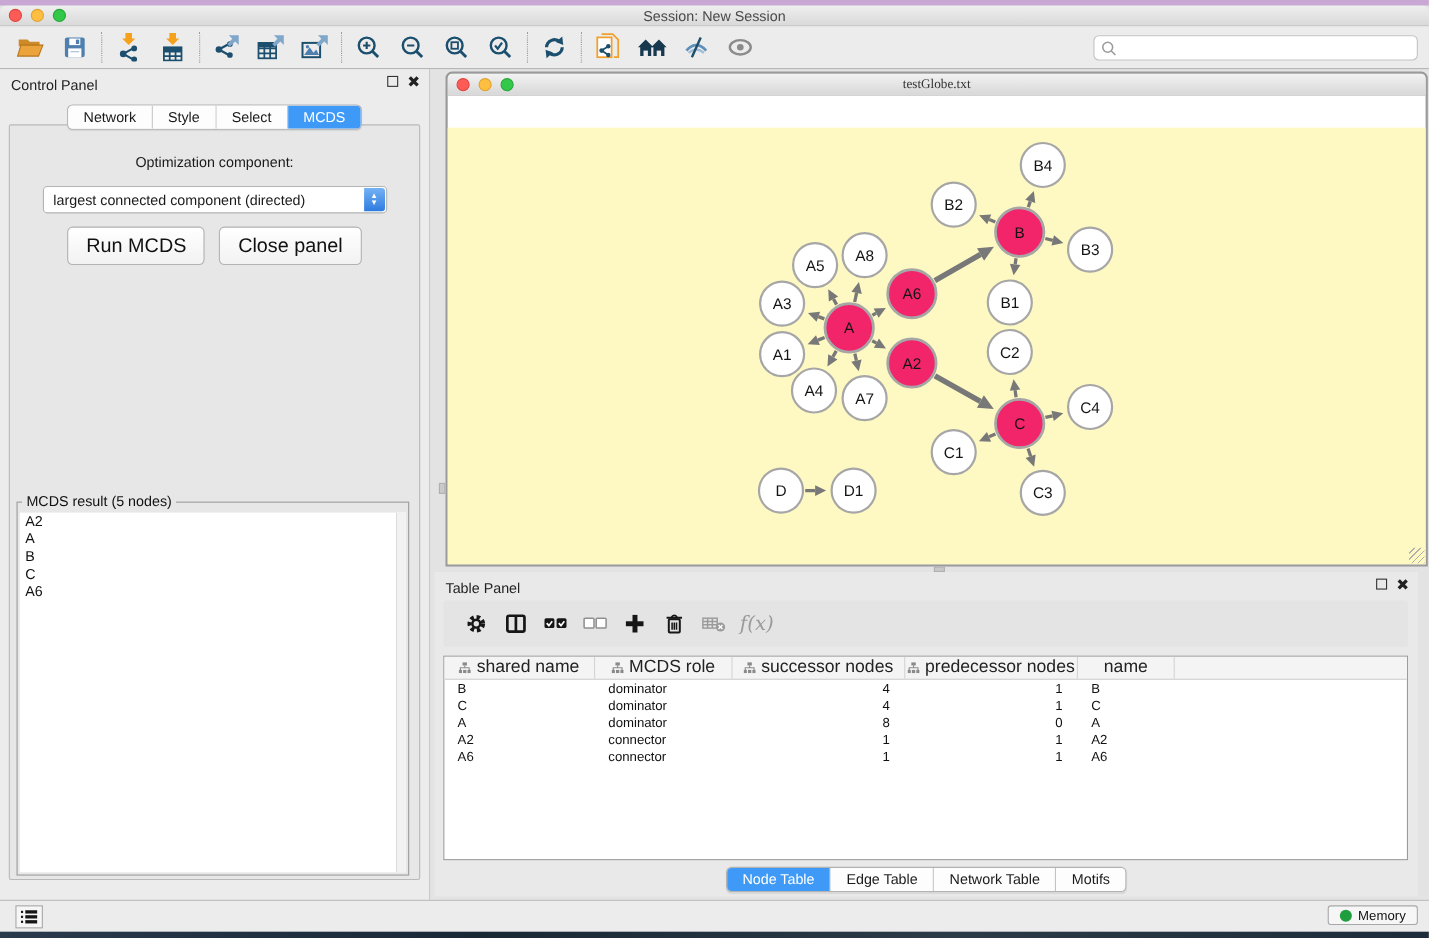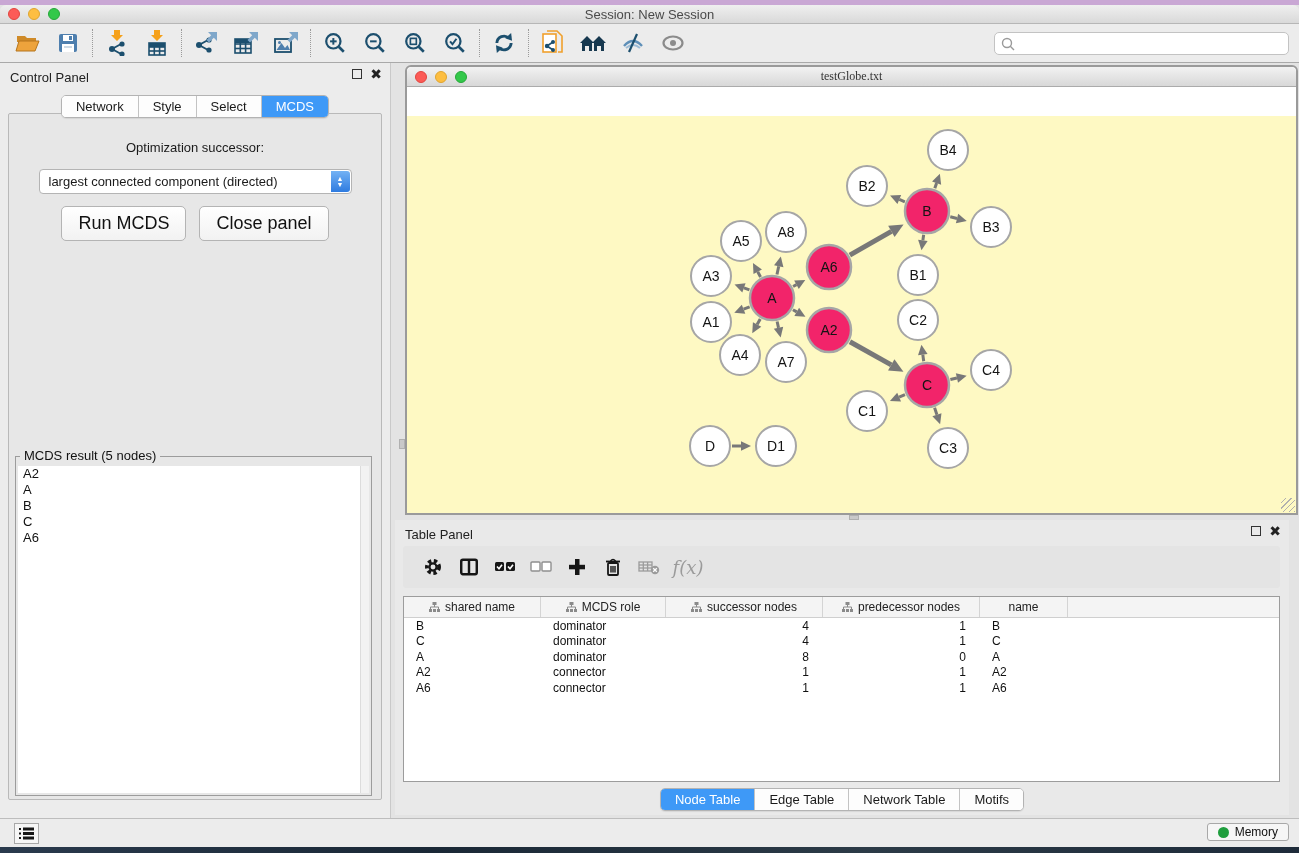--- a/index.html
+++ b/index.html
@@ -66,21 +66,21 @@
   .vthumb { position:absolute; left:-8px; top:372px; width:6px; height:10px; background:#c9c9c9; border:1px solid #b0b0b0; }
   .hthumb { position:absolute; left:442px; bottom:-7px; width:10px; height:5px; background:#c9c9c9; border:1px solid #b0b0b0; }
 
   
   .table-panel { position:absolute; left:395px; top:457px; width:894px; height:295px; background:#e9e9e9; }
   .tp-toolbar { position:absolute; left:8px; right:9px; top:26px; height:42px; background:#e4e4e4; border-radius:3px; display:flex; align-items:center; padding-left:12px; }
   .tp-btn { width:36px; height:32px; display:flex; align-items:center; justify-content:center; }
   .fx { font-family:"DejaVu Serif","Liberation Serif",serif; font-style:italic; font-size:18px; color:#9b9b9b; margin-left:6px; }
   .data-table { position:absolute; left:8px; right:9px; top:76px; bottom:33px; background:#fff; border:1px solid #9c9c9c; overflow:hidden; }
   .t-head { display:flex; height:21px; background:#f4f4f4; border-bottom:1px solid #cfcfcf; }
-  .th { display:flex; align-items:center; justify-content:center; gap:5px; font-size:12px; color:#222; border-right:1px solid #d4d4d4; }
+  .th { display:flex; align-items:center; justify-content:center; gap:5px; font-size:16px; color:#222; border-right:1px solid #d4d4d4; }
   .t-row { display:flex; height:15.5px; align-items:center; }
   .td { font-size:12px; color:#111; white-space:nowrap; overflow:hidden; }
   .tp-tabs { position:absolute; left:0; right:0; bottom:4px; display:flex; justify-content:center; }
 
   
   .status-bar { position:absolute; left:0; top:818px; width:1299px; height:29px; background:#ececec; border-top:1px solid #bdbdbd; }
   .list-btn { position:absolute; left:14px; top:4px; width:25px; height:21px; background:#f6f6f6; border:1px solid #a8a8a8; display:flex; align-items:center; justify-content:center; }
   .memory-btn { position:absolute; right:10px; top:4px; height:18px; background:#f6f6f6; border:1px solid #a8a8a8; border-radius:3px; display:flex; align-items:center; gap:6px; padding:0 10px; font-size:12px; color:#111; }
   .memory-dot { width:11px; height:11px; border-radius:50%; background:#1f9e3e; }
   .desk-bottom { position:absolute; left:0; top:847px; width:1299px; height:6px; background:linear-gradient(90deg,#2a3a4d,#1a2836,#2c3b47,#1e2b3a); }
@@ -270,21 +270,21 @@
     </div>
     <div class="cp-tabs">
       <div class="tab-group">
           <div class="cp-tab">Network</div>
           <div class="cp-tab">Style</div>
           <div class="cp-tab">Select</div>
           <div class="cp-tab active">MCDS</div>
         </div>
     </div>
     <div class="cp-content">
-      <div class="crit-label">Optimization successor:</div>
+      <div class="crit-label">Optimization component:</div>
       <div class="combo">
         <span>largest connected component (directed)</span>
         <span class="combo-stepper">
             <span>▲</span>
             <span>▼</span>
           </span>
       </div>
       <div class="btn-row">
         <button class="btn">Run MCDS</button>
         <button class="btn">Close panel</button>

